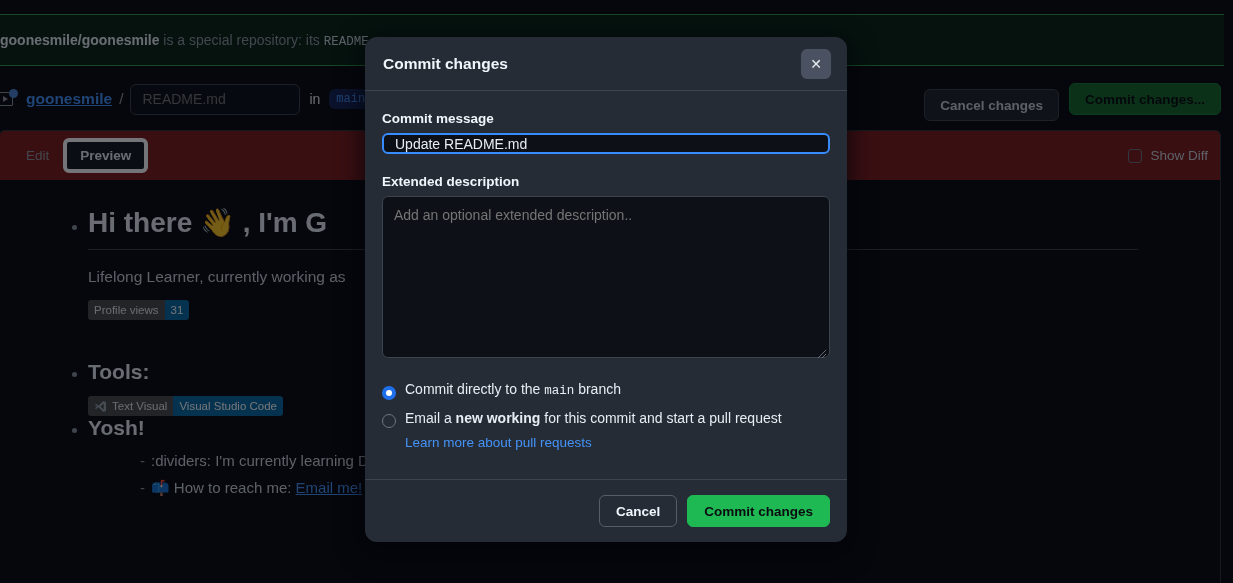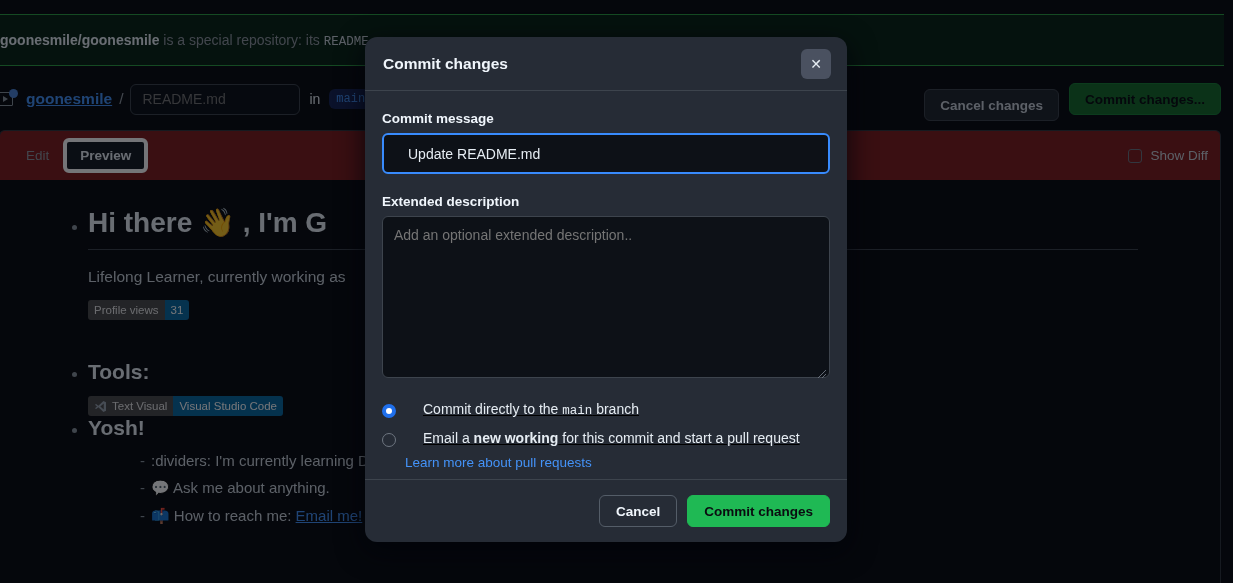--- a/index.html
+++ b/index.html
@@ -223,27 +223,27 @@
     background: #4a5160;
     border: none; border-radius: 6px;
     color: #e6edf3; font-size: 14px;
     cursor: pointer; line-height: 1;
     display: flex; align-items: center; justify-content: center;
     font-family: "Liberation Sans", sans-serif;
   }
   .modal-body { padding: 20px 17px 8px 17px; flex: 1; }
   .field-label { font-size: 13.5px; font-weight: 700; color: #f0f6fc; margin-bottom: 7px; }
   .commit-input {
-    width: 100%; height: 41px;
+    width: 100%; height: 21px;
     background: #0d1117;
     border: 2px solid #388bfd;
     border-radius: 6px;
     color: #e6edf3;
     font-size: 14px;
-    padding: 0 24px;
+    padding: 0 11px;
     outline: none;
     font-family: "Liberation Sans", sans-serif;
   }
   .desc-label { margin-top: 20px; }
   .desc-area {
     width: 100%; height: 162px;
     background: #0d1117;
     border: 1px solid #3d444d;
     border-radius: 6px;
     color: #9198a1;
@@ -253,21 +253,21 @@
     resize: none;
     font-family: "Liberation Sans", sans-serif;
   }
   .desc-wrap { position: relative; }
   .resize-grip {
     position: absolute; right: 3px; bottom: 3px;
     width: 10px; height: 10px;
     pointer-events: none;
   }
   .radios { margin-top: 18px; }
-  .radio-row { display: flex; align-items: center; gap: 27px; margin-bottom: 9px; text-decoration: underline; }
+  .radio-row { display: flex; align-items: flex-end; gap: 9px; margin-bottom: 9px; }
   .radio {
     width: 14px; height: 14px; flex: none; margin-top: 3px;
     border-radius: 50%;
     border: 1.5px solid #6e7681;
     background: transparent;
     position: relative;
     cursor: pointer;
   }
   .radio.checked { border: 4px solid #1f6feb; background: #fff; }
   .radio-label { font-size: 14px; color: #e6edf3; line-height: 1.35; }
@@ -364,24 +364,20 @@
               </span>
             </div>
           </li>
           <li>
             <div class="h2">Yosh!</div>
             <ul class="sub-list">
               <li>
                 <span class="dash">-</span><span>:dividers: I'm currently learning Data Analytics.</span>
               </li>
               <li>
-                <span class="dash">-</span><span>💬</span>
-                <span>Ask me about anything.</span>
-              </li>
-              <li>
                 <span class="dash">-</span><span>📫</span>
                 <span>How to reach me: </span><a class="link" href="#">Email me!</a>
               </li>
             </ul>
           </li>
         </ul>
       </div>
     </div>
   </div>
 

